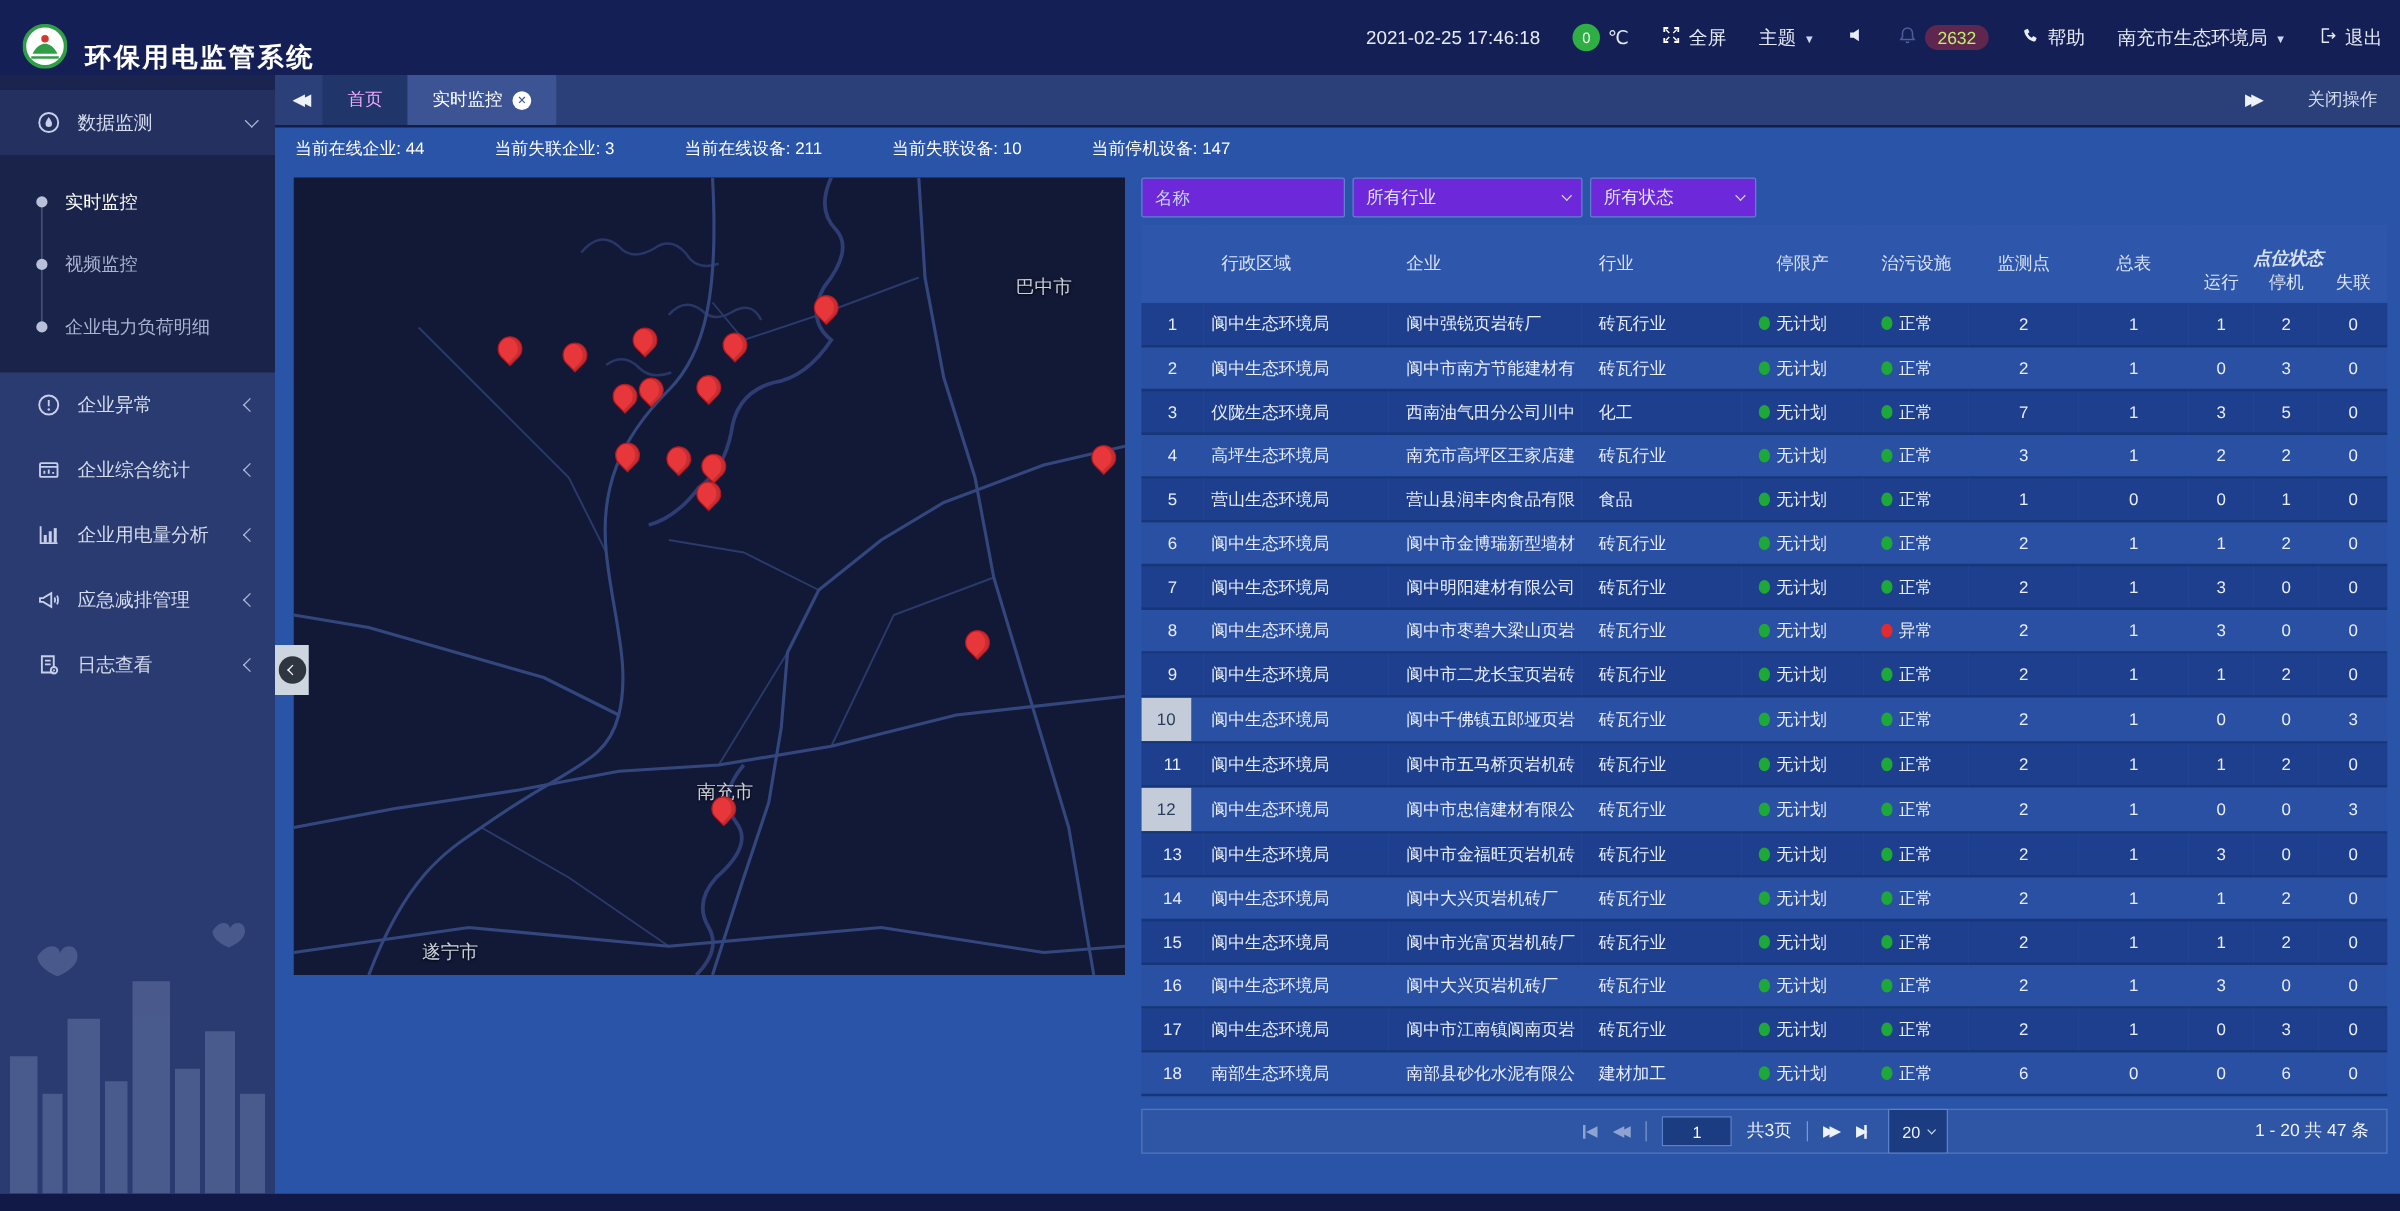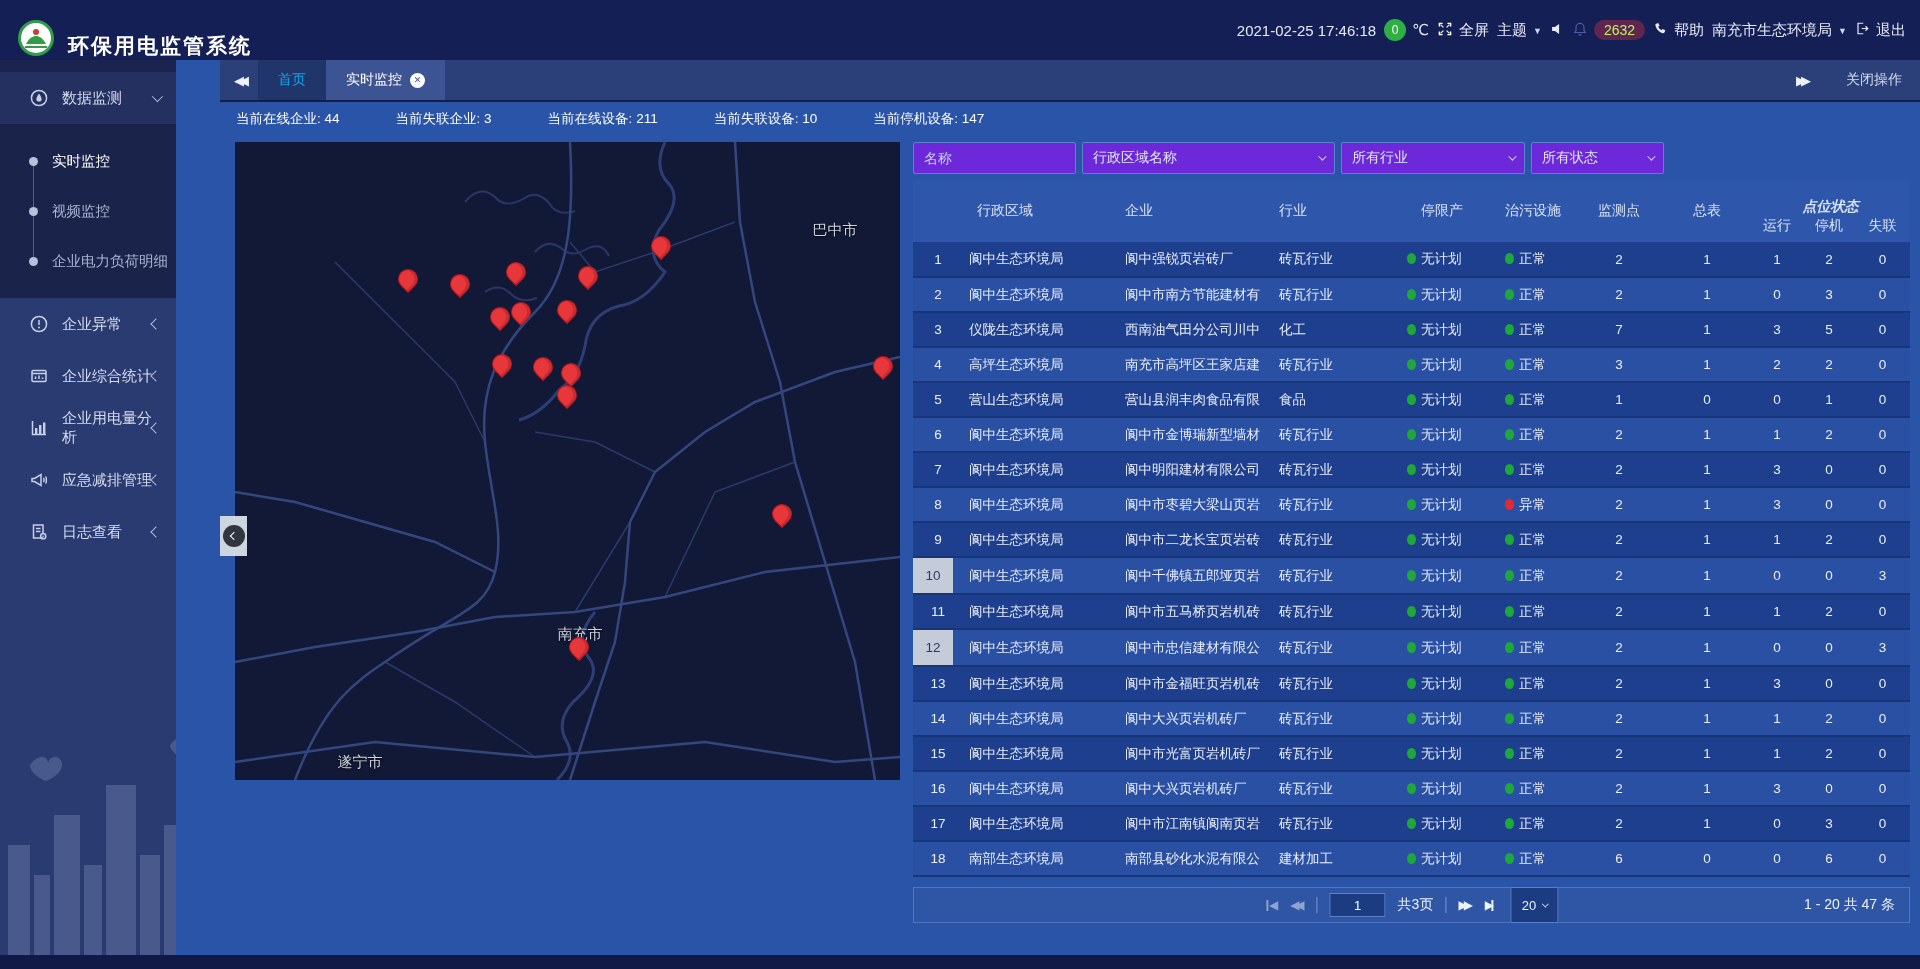--- a/index.html
+++ b/index.html
@@ -7,45 +7,45 @@
     --content:#2a54a7; --sidebar:#2a3b71; --sidebar-dark:#1a2349; --sidebar-top:#24305f;
     --row-odd:#1d3f8d; --row-even:#2a50a3; --row-gap:#173677; --thead:#2e57ac;
     --green:#1fa83a; --red:#e42a2e; --map:#121936; --line:#5d82cc; --txt:#e9eefb;
   }
   *{box-sizing:border-box;margin:0;padding:0}
   html,body{width:1920px;height:969px;overflow:hidden;font-family:"Liberation Sans","DejaVu Sans",sans-serif;background:var(--content);color:var(--txt)}
   
   .header{position:absolute;left:0;top:0;width:1920px;height:60px;background:var(--header-bg);display:flex;align-items:flex-end;z-index:5}
   .logo{margin-left:18px}
   .app-title{margin-left:14px;font-size:21px;font-weight:bold;letter-spacing:2px;color:#fff}
-  .header-right{position:absolute;right:14px;top:0;height:60px;display:flex;align-items:center;gap:8px;font-size:15px;color:#e6eaf6}
+  .header-right{position:absolute;right:14px;top:0;height:60px;display:flex;align-items:center;gap:26px;font-size:15px;color:#e6eaf6}
   .hitem{display:flex;align-items:center;gap:6px;white-space:nowrap}
   .temp-badge{width:22px;height:22px;border-radius:50%;background:#2fae43;color:#fff;font-size:12px;display:flex;align-items:center;justify-content:center}
   .badge-pill{background:#5f2750;color:#bef264;border-radius:10px;padding:2px 10px;font-size:14px}
   .caret{font-size:9px;color:#cdd6ee;transform:translateY(1px)}
   
-  .sidebar{position:absolute;left:0;top:60px;width:176px;height:895px;background:var(--sidebar);overflow:hidden;z-index:4}
+  .sidebar{position:absolute;left:0;top:60px;width:220px;height:895px;background:var(--sidebar);overflow:hidden;z-index:4}
   .side-top-strip{height:12px;background:#1b244f}
   .side-parent{height:52px;display:flex;align-items:center;padding:0 16px 0 28px;cursor:pointer;font-size:15px;color:#d6dcee;position:relative}
   .side-parent.expanded{background:var(--sidebar-top)}
   .sicon{width:22px;height:20px;display:inline-flex;align-items:center;justify-content:center;margin-right:12px}
   .slabel{flex:1}
   .chev{width:8px;height:8px;border-right:1.6px solid #aeb9d8;border-bottom:1.6px solid #aeb9d8;display:inline-block}
   .chev.down{transform:rotate(45deg) translateY(-2px)}
   .chev.left{transform:rotate(135deg)}
   .submenu{background:var(--sidebar-dark);padding:12px 0;position:relative}
   .submenu:before{content:"";position:absolute;left:33px;top:36px;bottom:36px;width:1px;background:#545f8f}
   .subitem{height:50px;display:flex;align-items:center;padding-left:52px;font-size:14.5px;color:#aab4d4;cursor:pointer;position:relative}
   .subitem .dot{position:absolute;left:29px;width:9px;height:9px;border-radius:50%;background:#b8c1d9}
   .subitem.active{color:#fff}
   .skyline{position:absolute;left:0;bottom:0;width:220px;opacity:.22}
   
   .tabbar{position:absolute;left:220px;top:60px;width:1700px;height:40px;background:var(--tabbar-bg);display:flex;align-items:stretch;z-index:3}
   .tab-arrows{display:flex;align-items:center;padding:0 14px;color:#eef2fc;font-size:13px;letter-spacing:-5px;cursor:pointer}
-  .tab{display:flex;align-items:center;gap:8px;padding:0 20px;font-size:14px;color:#0ea5e9;background:var(--tab-inactive);cursor:pointer}
+  .tab{display:flex;align-items:center;gap:8px;padding:0 20px;font-size:14px;color:#f0abfc;background:var(--tab-inactive);cursor:pointer}
   .tab.active{background:var(--tab-active);color:#fff}
   .tab-close{width:15px;height:15px;border-radius:50%;background:#fff;color:#3d5494;font-size:9px;font-weight:bold;display:flex;align-items:center;justify-content:center;cursor:pointer}
   .tabbar-right{margin-left:auto;display:flex;align-items:center;gap:26px;padding-right:18px;color:#d4dcf0;font-size:14px}
   
   .statsbar{position:absolute;left:220px;top:100px;width:1700px;height:36px;background:var(--content);border-top:2px solid #131d4a;display:flex;align-items:center;gap:56px;padding-left:16px;font-size:13.5px;color:#fff;z-index:2}
   
   .main{position:absolute;left:220px;top:136px;width:1700px;height:819px;background:var(--content)}
   .collapse-toggle{position:absolute;left:0;top:380px;width:27px;height:40px;background:#cdd5de;display:flex;align-items:center;justify-content:center;cursor:pointer;z-index:3}
   .collapse-toggle .circ{width:22px;height:22px;border-radius:50%;background:#2f3640;color:#fff;display:flex;align-items:center;justify-content:center}
   .collapse-toggle .chev{border-color:#fff;width:6px;height:6px}
@@ -342,24 +342,20 @@
         <div class="pin" style="left:322px;top:243px"></div>
         <div class="pin" style="left:638px;top:214px"></div>
         <div class="pin" style="left:537px;top:362px"></div>
         <div class="pin" style="left:334px;top:495px"></div>
       </div>
   </div>
 
   <div class="panel">
     <div class="filters">
       <input class="f-box f-name" placeholder="名称" style="">
-      <div class="f-box f-region">
-        <span>行政区域名称</span>
-          <span class="chev"></span>
-      </div>
       <div class="f-box f-industry">
         <span>所有行业</span>
           <span class="chev"></span>
       </div>
       <div class="f-box f-status">
         <span>所有状态</span>
           <span class="chev"></span>
       </div>
     </div>
 

